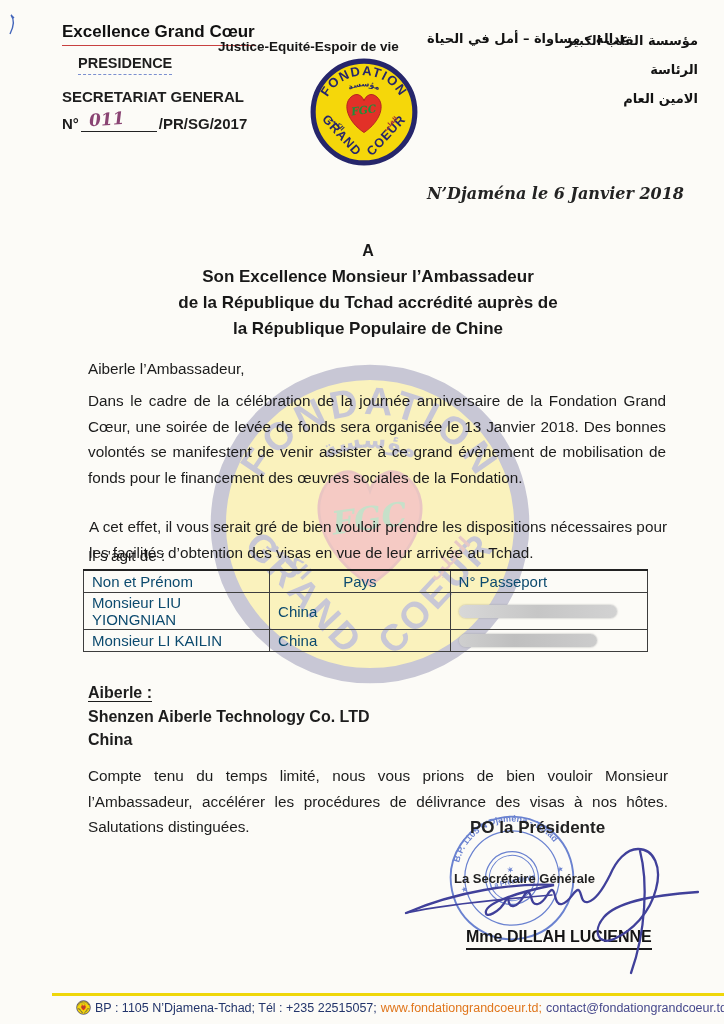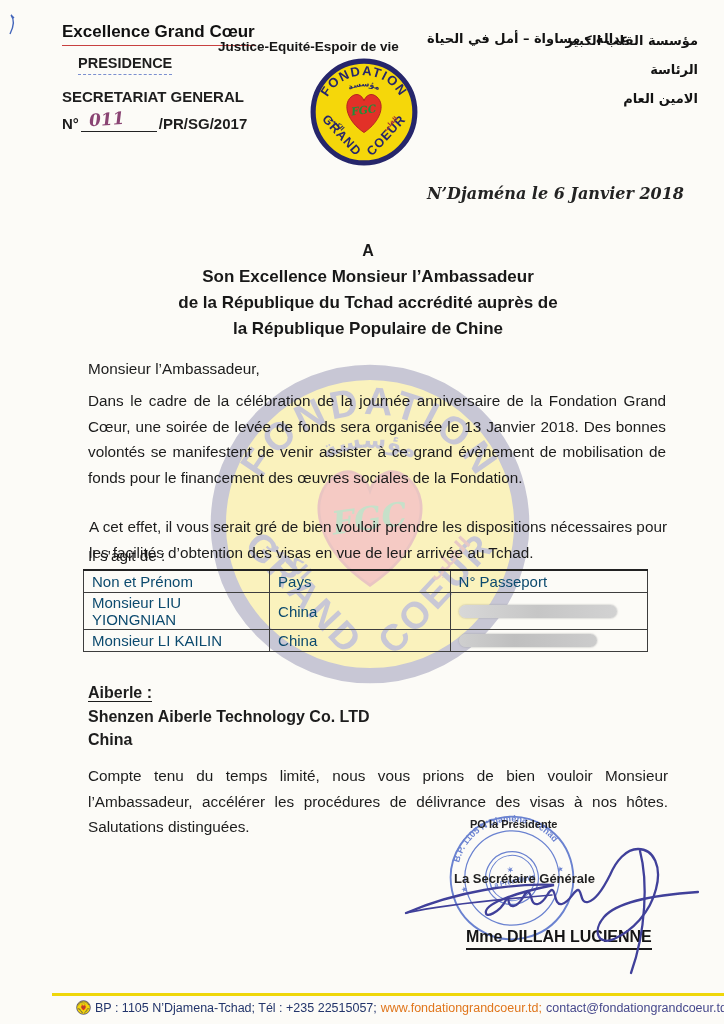--- a/index.html
+++ b/index.html
@@ -41,36 +41,36 @@
   .p1{left:88px;top:388px;width:578px;text-align:justify;}
   .p2{left:89px;top:486px;width:578px;text-align:justify;margin-top:28px;}
   .p3{left:88px;top:543px;}
   
   .visa-table{left:83px;top:569px;width:565px;}
   table{border-collapse:collapse;width:100%;font-size:15px;color:#0c4a6e;}
   table,th,td{border:1px solid #3d3d3d;}
   table{border-top:2.5px solid #222;border-left:1.5px solid #2c2c2c;}
   th{font-weight:normal;text-align:left;padding:1px 8px;height:19px;}
   td{padding:1px 8px;height:19px;vertical-align:middle;}
-  .col-name{width:33%;}.col-pays{width:32%;}.col-pass{width:35%;}
+  .col-name{width:33%;}.col-pays{width:32%;text-align:center;}.col-pass{width:35%;}
   .row-tall td{height:39px;vertical-align:bottom;padding-bottom:2px;}
   .blob{height:13px;border-radius:7px;background:linear-gradient(90deg,#cfcfcf,#bfbfbf 40%,#cccccc);
     box-shadow:0 0 2px rgba(150,150,150,.8);}
   .blob1{width:158px;margin-top:1px;background:linear-gradient(90deg,#d8d8d8,#c6c6c6 50%,#d2d2d2);}
   .blob2{width:152px;margin-bottom:2px;}
   .blob3{width:138px;}
   
   .addr-label{left:88px;top:684px;font-size:16px;font-weight:bold;
     text-decoration:underline;text-underline-offset:3px;}
   .addr1{left:88px;top:708px;font-size:16px;font-weight:bold;}
   .addr2{left:88px;top:731px;font-size:16px;font-weight:bold;}
   .closing{left:88px;top:763px;width:580px;text-align:justify;}
   
   .stamp-box{left:446px;top:812px;width:132px;height:132px;opacity:.82;z-index:3;}
-  .sig-role1{left:470px;top:818px;font-size:11px;font-weight:bold;color:#222;z-index:4;}
+  .sig-role1{left:470px;top:818px;font-size:17px;font-weight:bold;color:#222;z-index:4;}
   .sig-role2{left:454px;top:871px;font-size:13px;font-weight:bold;color:#222;z-index:4;}
   .sig-name{left:466px;top:928px;font-size:16px;font-weight:bold;color:#151515;z-index:4;
     border-bottom:2.5px solid #1a1a1a;padding-bottom:2px;}
   .sig-svg{left:402px;top:843px;width:315px;height:135px;z-index:5;}
   
   .watermark{left:203px;top:357px;width:334px;height:334px;opacity:.24;z-index:1;
     pointer-events:none;}
   
   .footer-rule{left:52px;top:993px;width:672px;height:3px;background:#efd70a;}
   .footer{left:76px;top:1000px;font-size:12.5px;display:flex;align-items:center;gap:4px;
@@ -156,21 +156,21 @@
 
   <div class="abs date-line z1">N’Djaména le 6 Janvier 2018</div>
 
   <div class="abs recipient z1">
     <div class="to">A</div>
     <div>Son Excellence Monsieur l’Ambassadeur</div>
     <div>de la République du Tchad accrédité auprès de</div>
     <div>la République Populaire de Chine</div>
   </div>
 
-  <div class="abs body-text salutation z1">Monsieur l’Ambassadeur,</div>
+  <div class="abs body-text salutation z1">Aiberle l’Ambassadeur,</div>
   <div class="abs body-text p1 z1">Dans le cadre de la célébration de la journée anniversaire de la Fondation Grand Cœur, une soirée de levée de fonds sera organisée le 13 Janvier 2018. Des bonnes volontés se manifestent de venir assister à ce grand évènement de mobilisation de fonds pour le financement des œuvres sociales de la Fondation.</div>
   <div class="abs body-text p2 z1">A cet effet, il vous serait gré de bien vouloir prendre les dispositions nécessaires pour les facilités d’obtention des visas en vue de leur arrivée au Tchad.</div>
   <div class="abs body-text p3 z1">Il s’agit de :</div>
 
   <div class="abs visa-table z1">
     <table>
       <tbody>
           <tr>
         <th class="col-name">Non et Prénom</th>
         <th class="col-pays">Pays</th>

